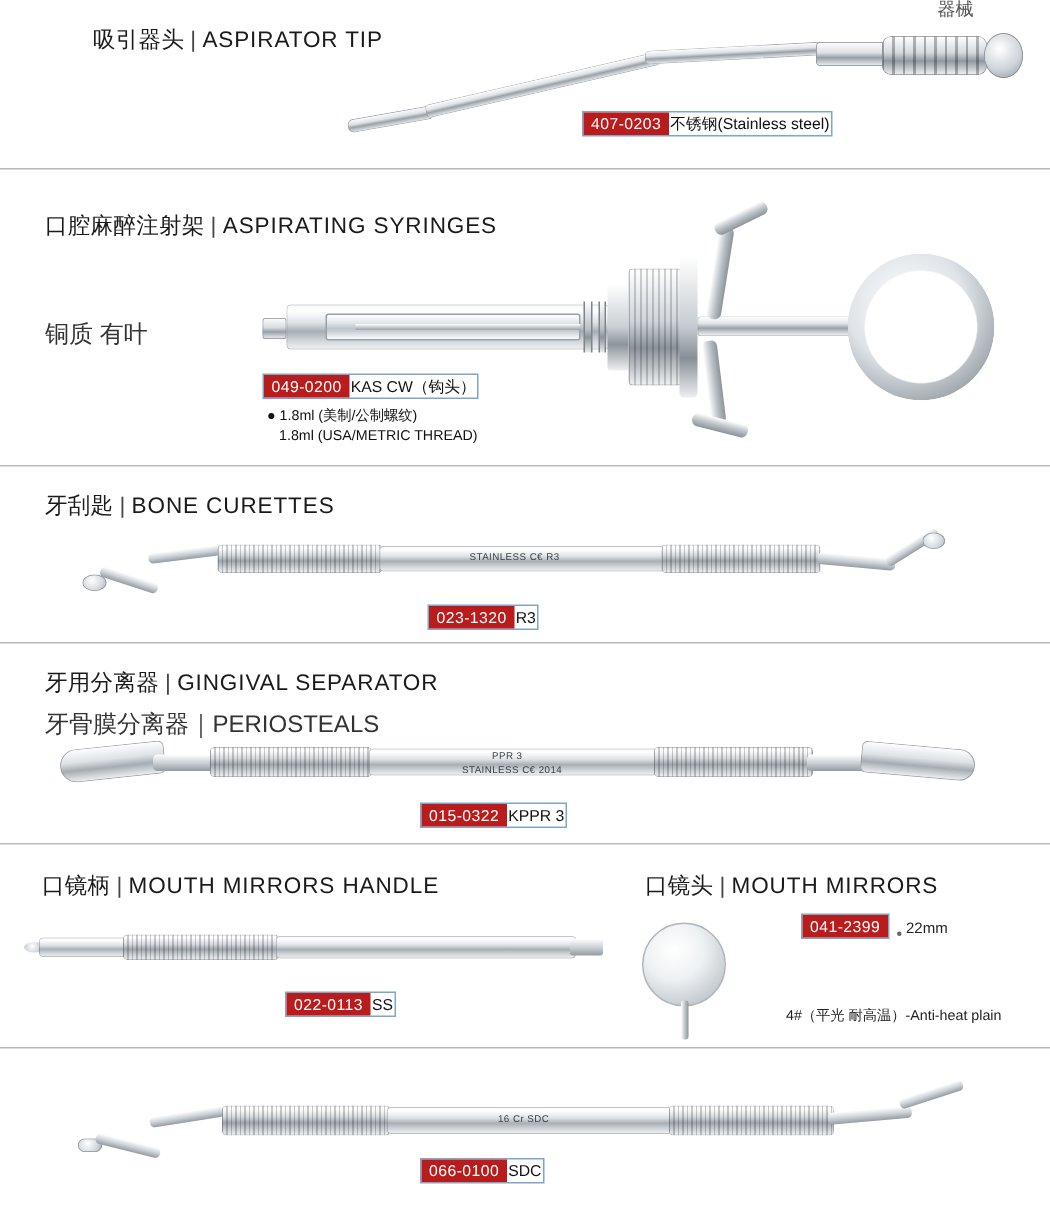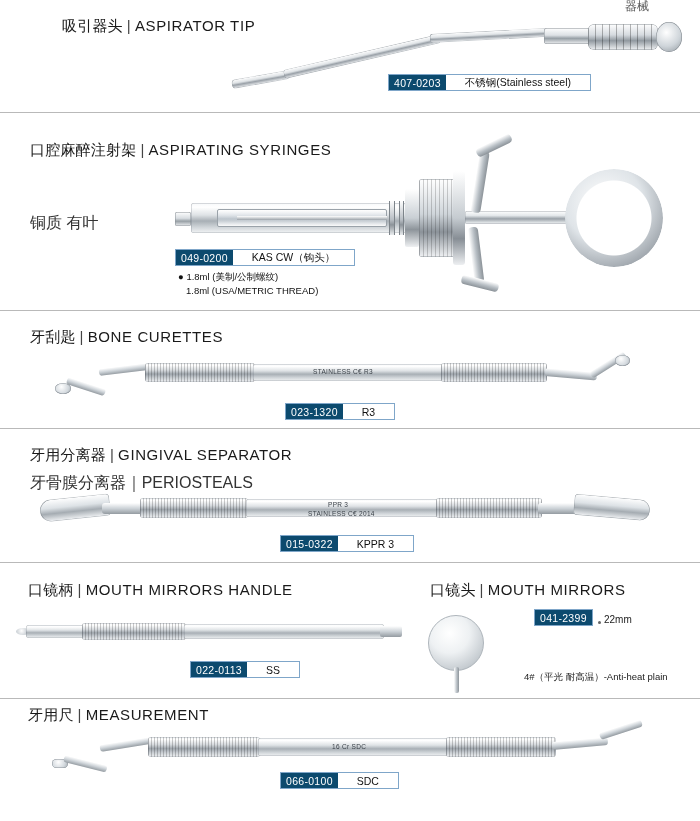--- a/index.html
+++ b/index.html
@@ -57,29 +57,29 @@
   .codechip {
     position: absolute;
     display: flex;
     align-items: stretch;
     height: 17px;
     border: 1px solid #7fa6c9;
     background: #ffffff;
     font-size: 10.5px;
   }
   .codechip .code {
-    background: #0c4a6e;
+    background: #b91c1c;
     color: #fff;
     padding: 0 5px;
     display: flex; align-items: center;
     font-size: 10.5px;
     letter-spacing: 0.3px;
   }
   .codechip .desc {
-    padding: 0 19px;
+    padding: 0 1px;
     display: flex; align-items: center;
     color: #111;
     white-space: nowrap;
   }
 
   .specline {
     position: absolute;
     font-size: 9.5px;
     color: #111;
     white-space: nowrap;
@@ -371,23 +371,20 @@
       <span class="code">041-2399</span>
     </div>
     <div class="note" style="left:604px; top:51px; font-size:10px;">22mm</div>
 
     <div style="position:absolute; left:598px; top:58px; width:3px; height:3px; border-radius:50%; background:#666;"></div>
 
     <div class="note" style="left:524px; top:108px; font-size:9.5px;">4#（平光 耐高温）-Anti-heat plain</div>
   </div>
 
   <div class="section" style="top:698px; height:123px;">
-    <div class="head" style="left:28px; top:7px;">
-      <span class="cn">牙用尺</span><span class="bar">|</span><span class="en">MEASUREMENT</span>
-    </div>
 
     <div class="inst" style="left:52px; top:32px; width:610px; height:52px;">
 
       <div style="position:absolute; left:0px; top:28px; width:16px; height:9px;
                   background:radial-gradient(circle at 40% 35%,#ffffff,#d2d8dd 60%,#99a0a6);
                   border-radius:5px; box-shadow:0 0 0 0.5px #8b9299 inset;"></div>
       <div style="position:absolute; left:12px; top:24px; width:44px; height:7px;
                   background:linear-gradient(to bottom,#ffffff,#cdd3d8 50%,#959ca2);
                   border-radius:3px; transform:rotate(14deg); transform-origin:left center;"></div>
       <div style="position:absolute; left:48px; top:14px; width:50px; height:7px;

